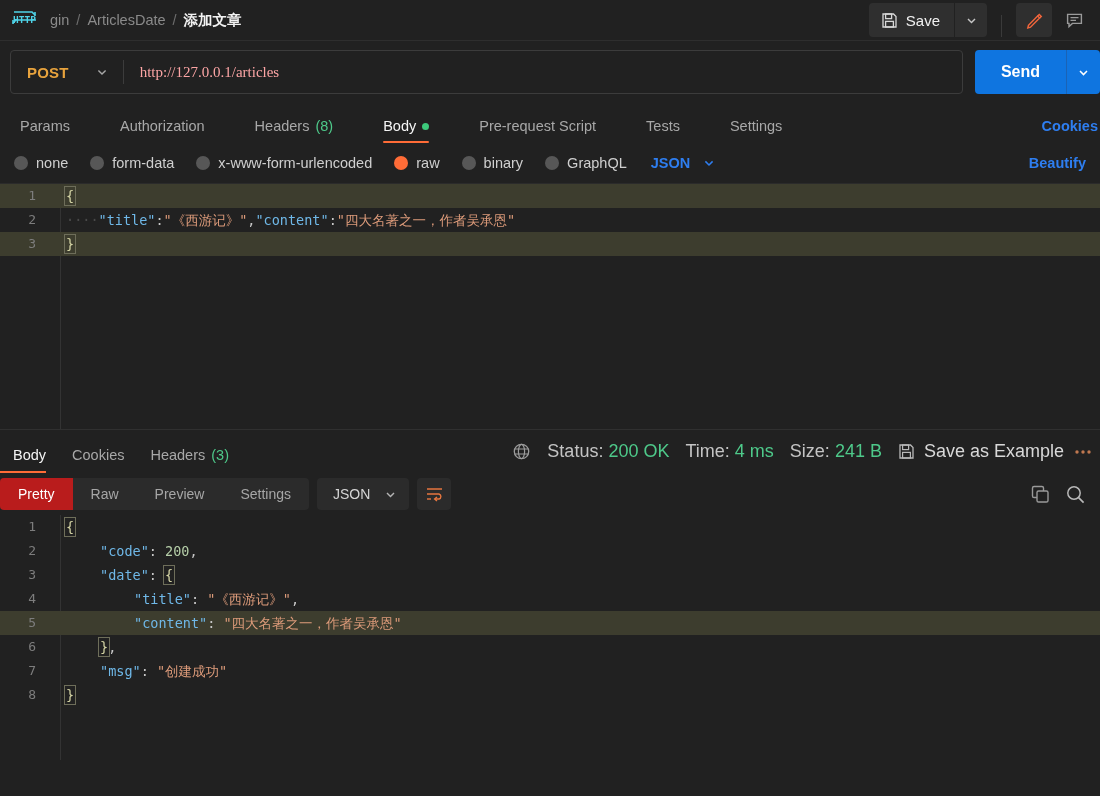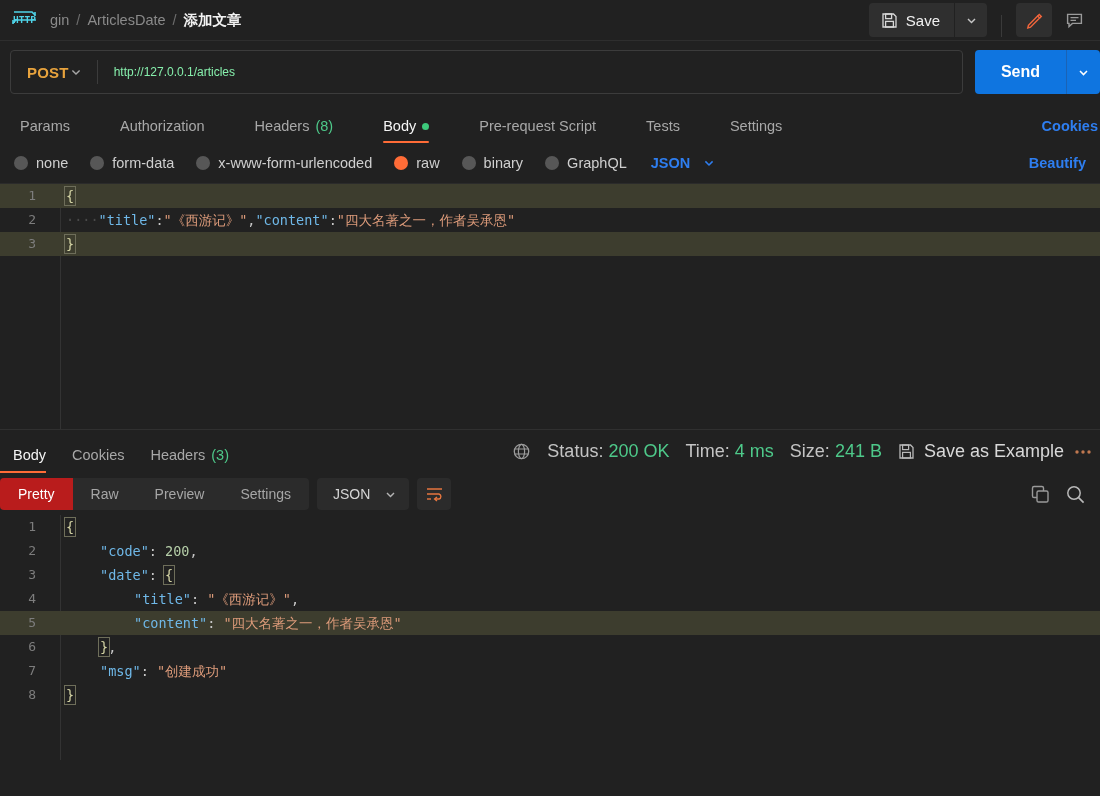--- a/index.html
+++ b/index.html
@@ -46,29 +46,29 @@
   .icon-btn.active { background: #2f2f2f; }
 
   
   .urlrow { height: 62px; min-height: 62px; display: flex; align-items: center; padding: 0 0 0 10px; }
   .url-box {
     flex: 1; height: 44px; display: flex; align-items: center;
     background: #212121; border: 1px solid #3c3c3c; border-radius: 4px;
     overflow: hidden;
   }
   .method {
-    display: flex; align-items: center; 
+    display: flex; align-items: center; gap: 26px;
     padding: 0 14px 0 16px; height: 100%; cursor: pointer;
   }
   .method-label { color: #e8a33d; font-weight: bold; font-size: 15px; letter-spacing: .2px; }
   .method-div { width: 1px; height: 24px; background: #3c3c3c; }
   .url-input {
     flex: 1; height: 100%; background: transparent; border: none; outline: none;
-    color: #86efac; font-size: 12px; padding: 0 16px;
-    font-family: Liberation Sans, sans-serif;
+    color: #fca5a5; font-size: 15px; padding: 0 16px;
+    font-family: Liberation Serif, serif;
   }
   .send-group { display: flex; align-items: stretch; margin-left: 12px; height: 44px; }
   .send-btn {
     background: #0f75e0; color: #fff; font-weight: bold; font-size: 16px;
     border: none; padding: 0 26px; border-radius: 4px 0 0 4px; cursor: pointer;
   }
   .send-caret {
     background: #0f75e0; width: 34px; border: none; cursor: pointer;
     border-radius: 0 4px 4px 0; display:flex; align-items:center; justify-content:center;
     border-left: 1px solid #1b63b5;

